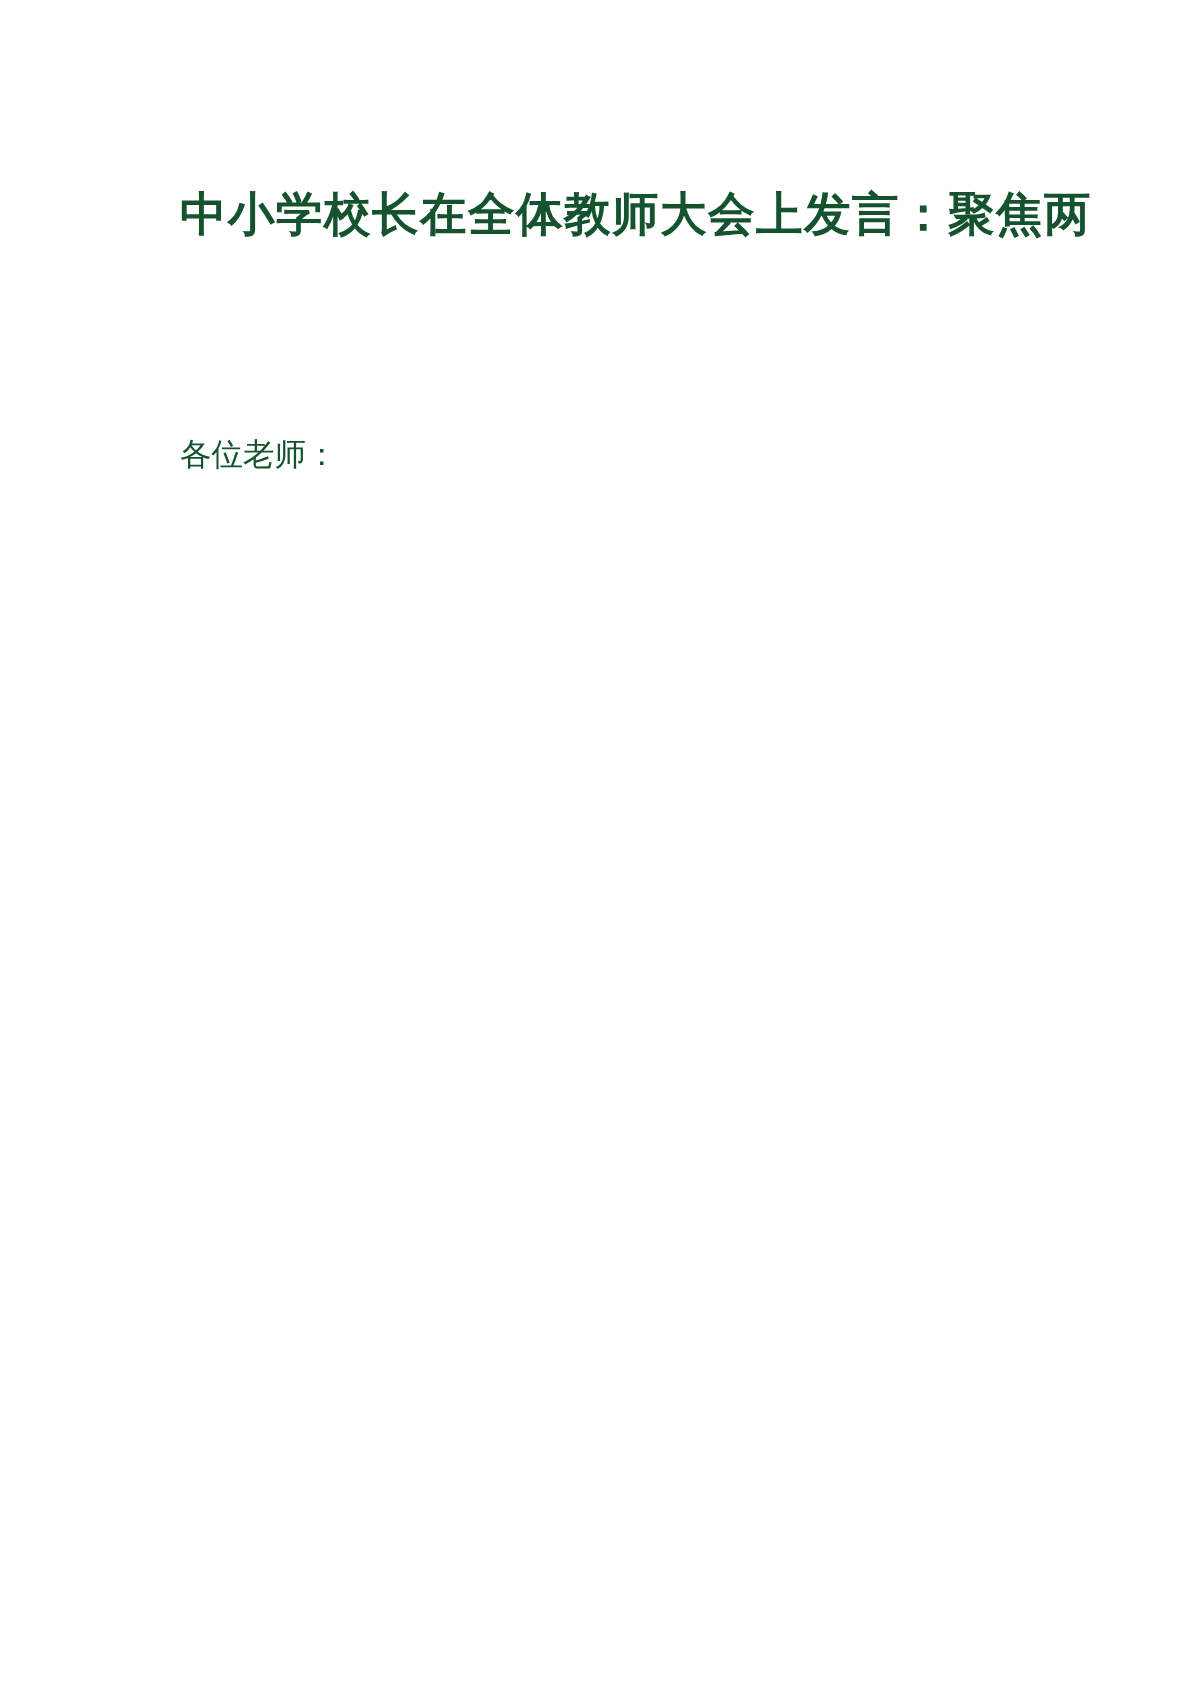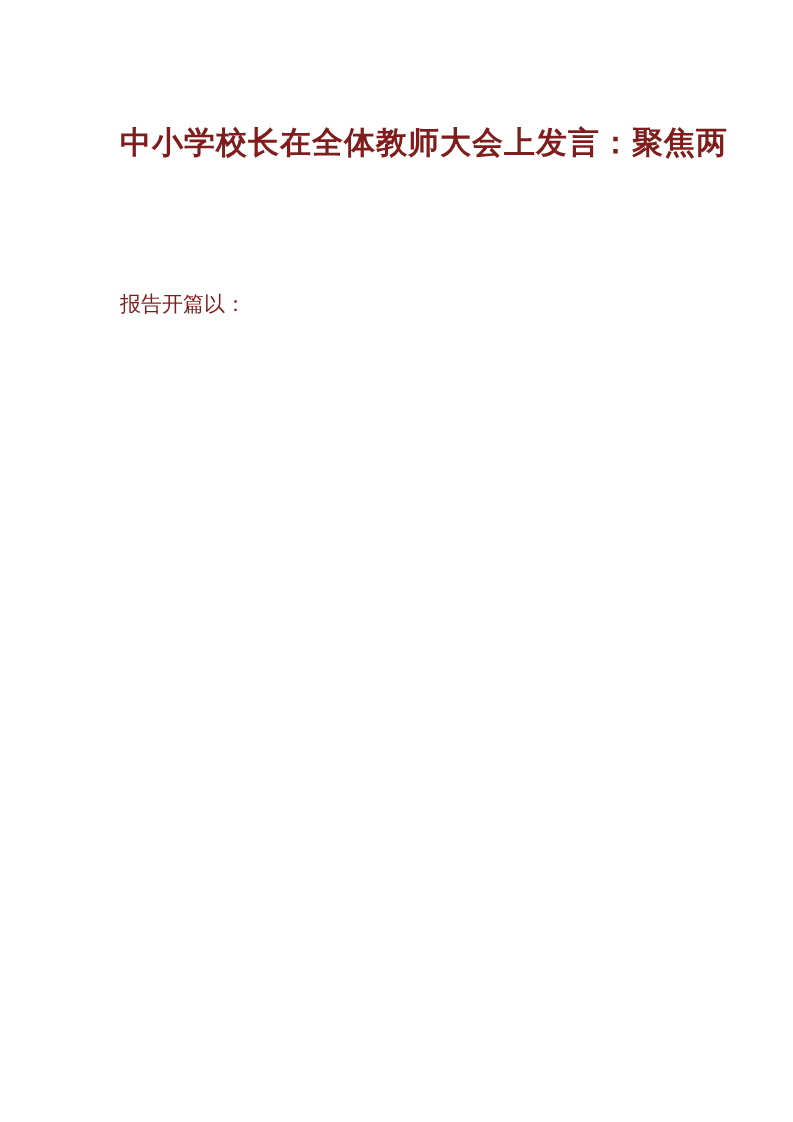--- a/index.html
+++ b/index.html
@@ -7,21 +7,21 @@
     padding: 0;
     background: #ffffff;
   }
   .page {
     position: relative;
     width: 793px;
     height: 1122px;
     box-sizing: border-box;
     padding: 90px 117px 0 120px;
     background: #ffffff;
-    color: #7f1d1d;
+    color: #14532d;
     font-family: "Liberation Sans", "DejaVu Sans", sans-serif;
     overflow: hidden;
   }
   .doc-title {
     margin: 0 0 86px 0;
     font-size: 31px;
     font-weight: 700;
     line-height: 105px;
     text-align: center;
     letter-spacing: 1px;
@@ -41,18 +41,18 @@
 </style>
 </head>
 <body>
 
 <div class="page">
 
   <h1 class="doc-title">
     <span class="title-line">中小学校长在全体教师大会上发言：聚焦两</span>
   </h1>
 
-  <p class="para">报告开篇以：</p>
+  <p class="para">各位老师：</p>
 
 
 
 
 </div>
 
 </body></html>

